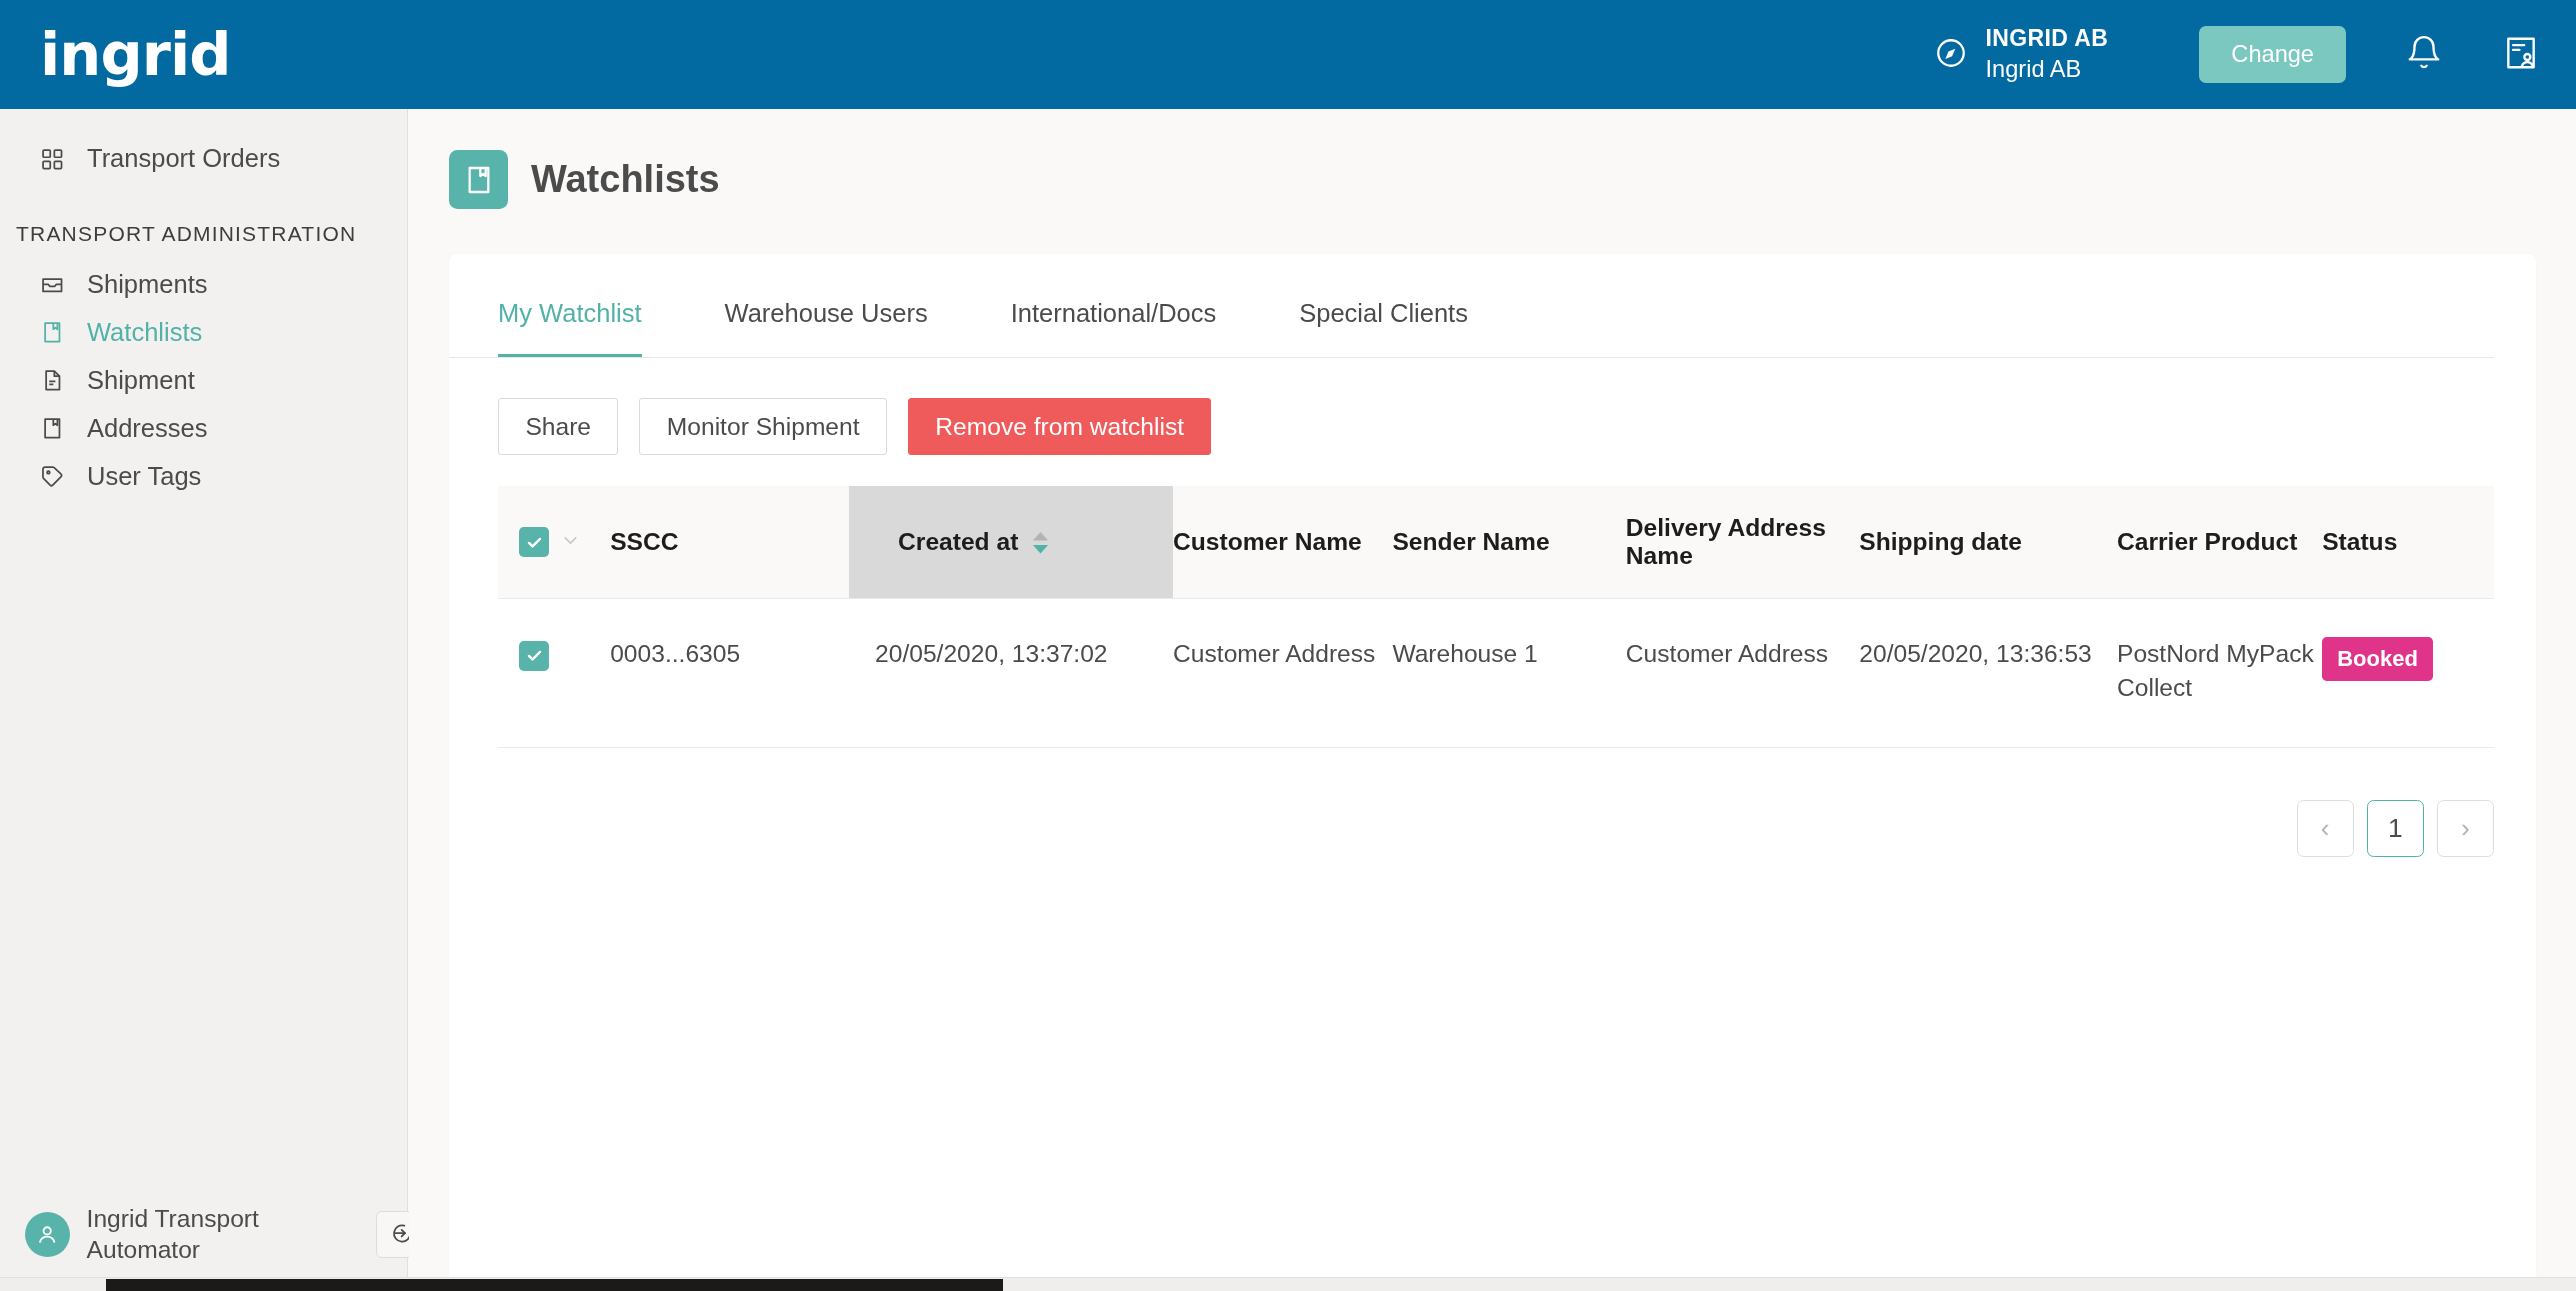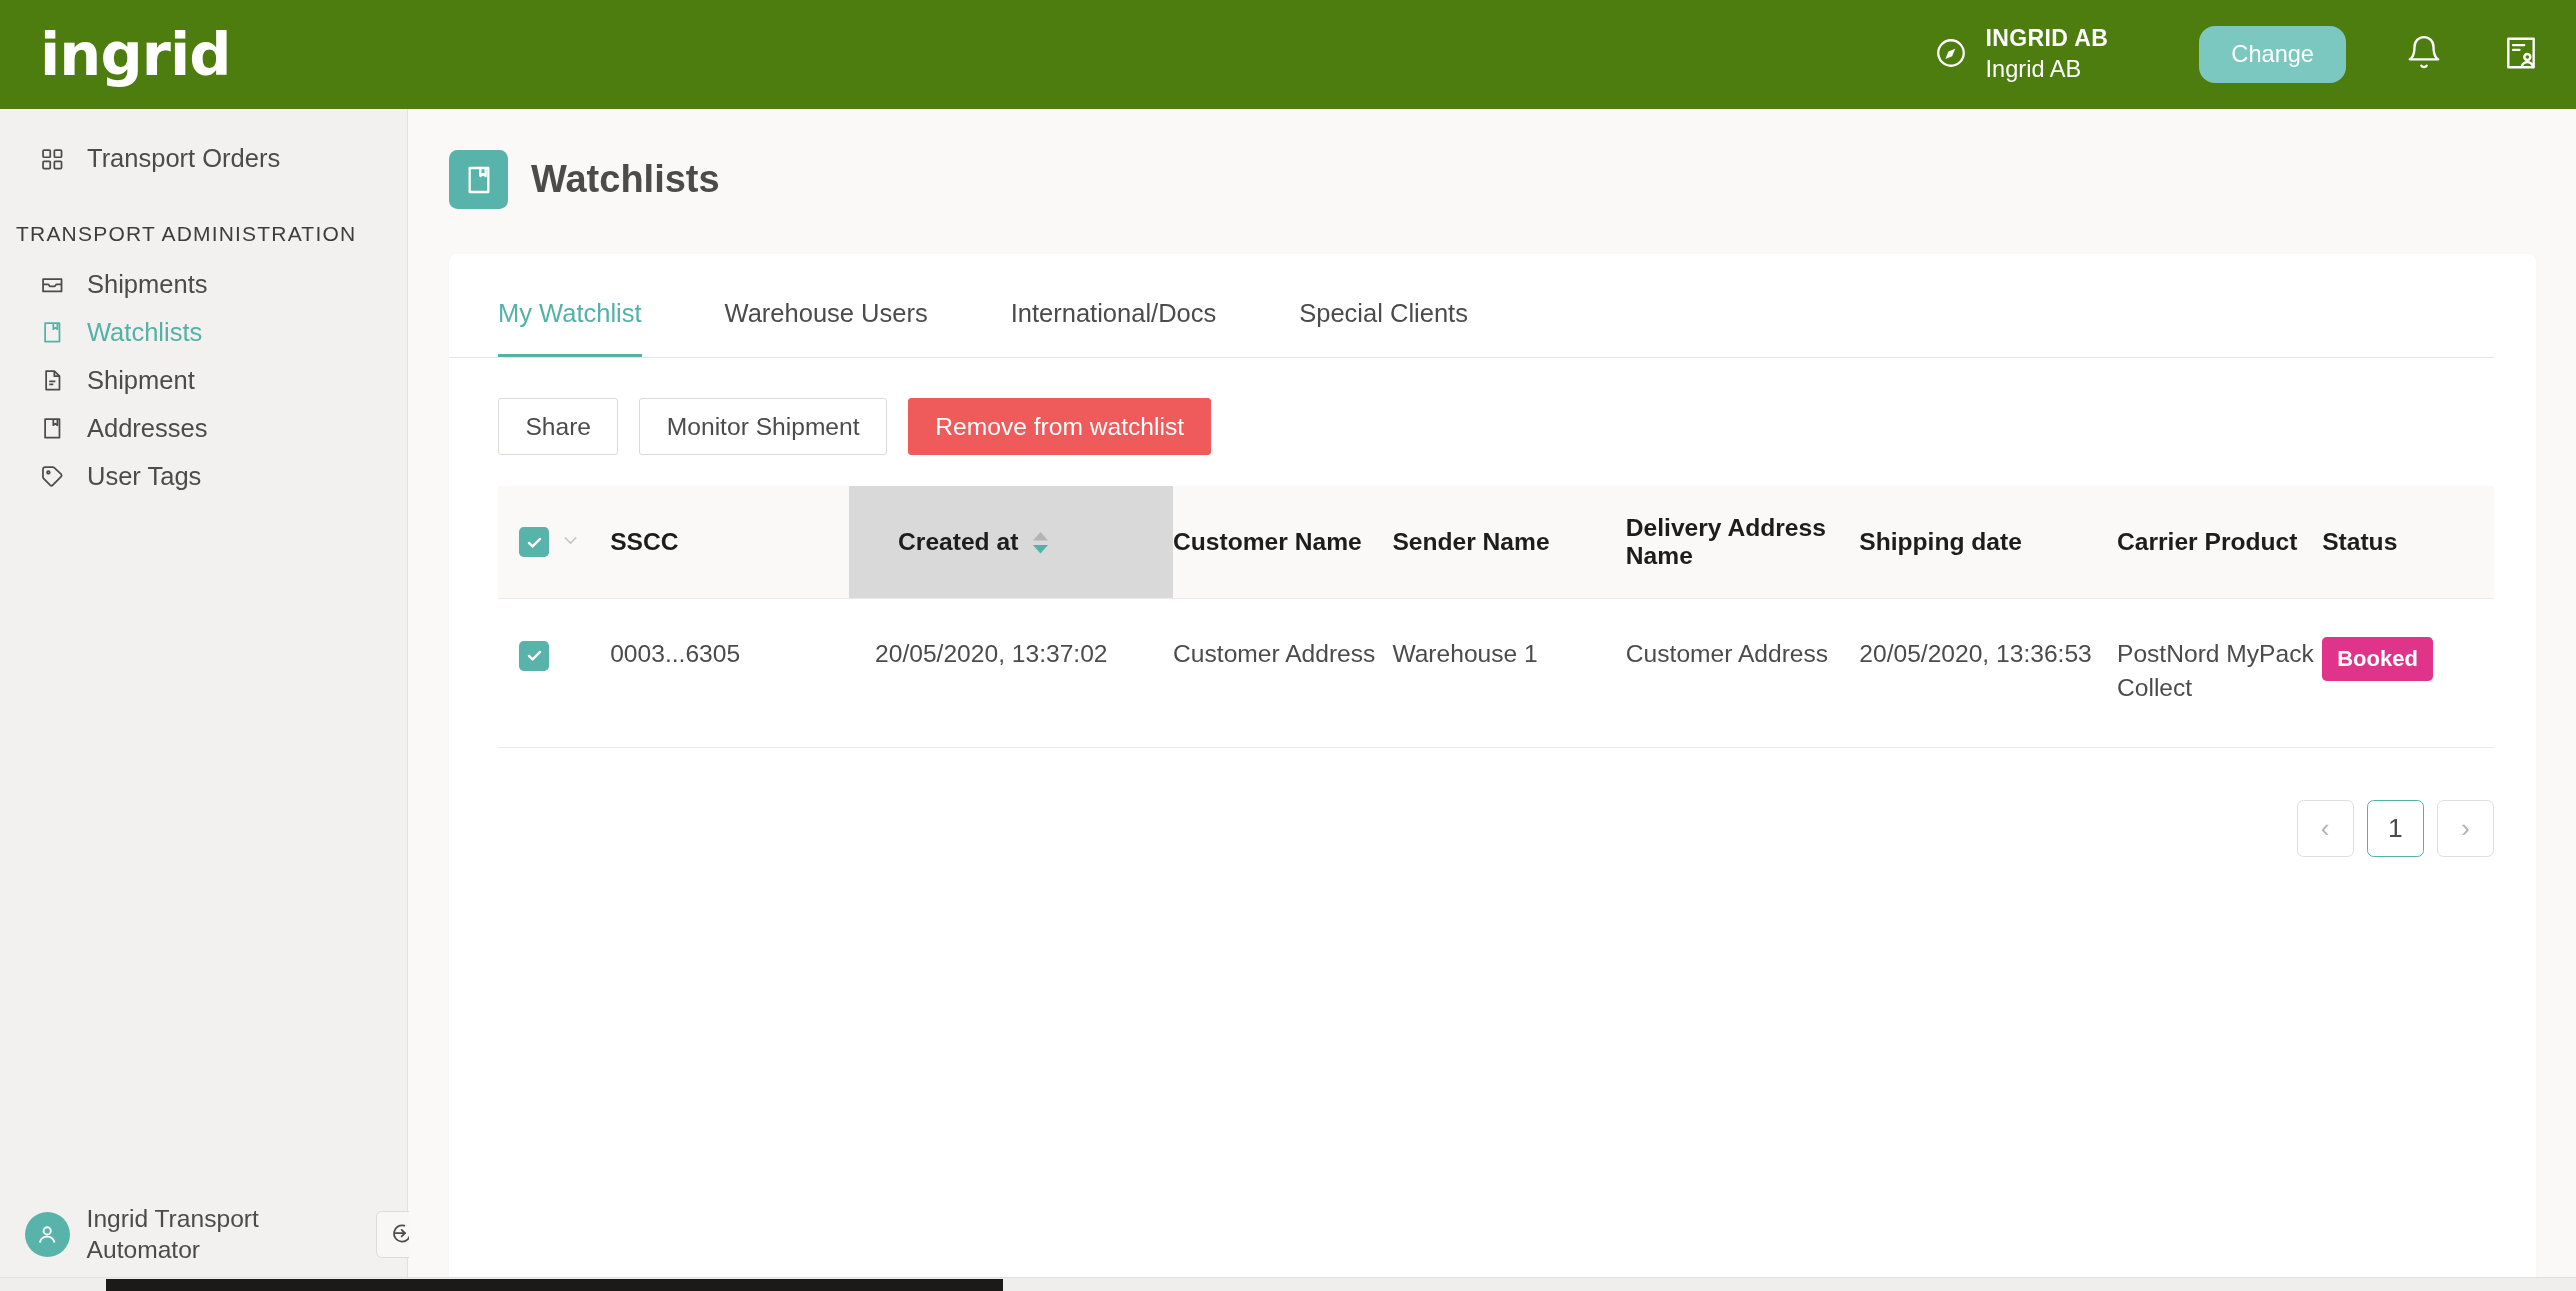--- a/index.html
+++ b/index.html
@@ -10,21 +10,21 @@
     overflow: hidden;
   }
 
   
   .app { position: relative; width: 2576px; height: 1292px; background:#faf9f8; }
 
   
   .topbar {
     position: absolute; top: 0; left: 0;
     width: 2576px; height: 109px;
-    background: #4d7c0f;
+    background: #0369a1;
     display: flex; align-items: center;
   }
   .logo {
     margin-left: 40px;
     color: #ffffff;
     font-size: 59px;
     font-weight: 700;
     letter-spacing: -0.9px;
     line-height: 1;
     font-family: "DejaVu Sans", sans-serif;
@@ -35,21 +35,21 @@
     padding-right: 36px;
   }
   .org-block { display: flex; align-items: center; gap: 17px; }
   .org-text { color:#ffffff; line-height: 1.35; }
   .org-name { font-size: 23px; font-weight: 700; letter-spacing: 0.4px; }
   .org-sub  { font-size: 23.6px; font-weight: 400; }
   .btn-change {
     margin-left: 91px;
     background: #7bc8c0;
     color: #ffffff;
-    border: none; border-radius: 16px;
+    border: none; border-radius: 7px;
     font-size: 23.6px;
     font-family: "Liberation Sans", sans-serif;
     padding: 15px 32px;
     cursor: pointer;
   }
   .icon-btn-top {
     margin-left: 59px;
     background: none; border: none; cursor: pointer;
     display: flex; align-items: center; justify-content: center;
   }

